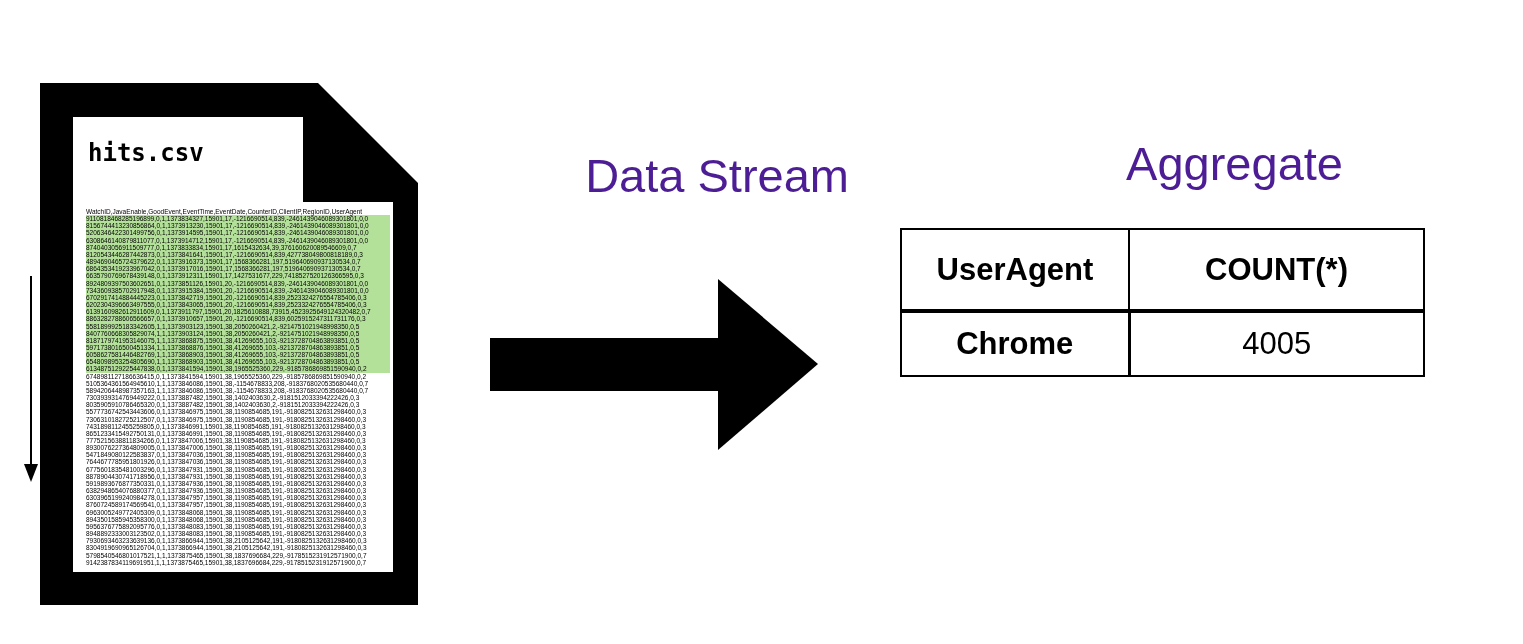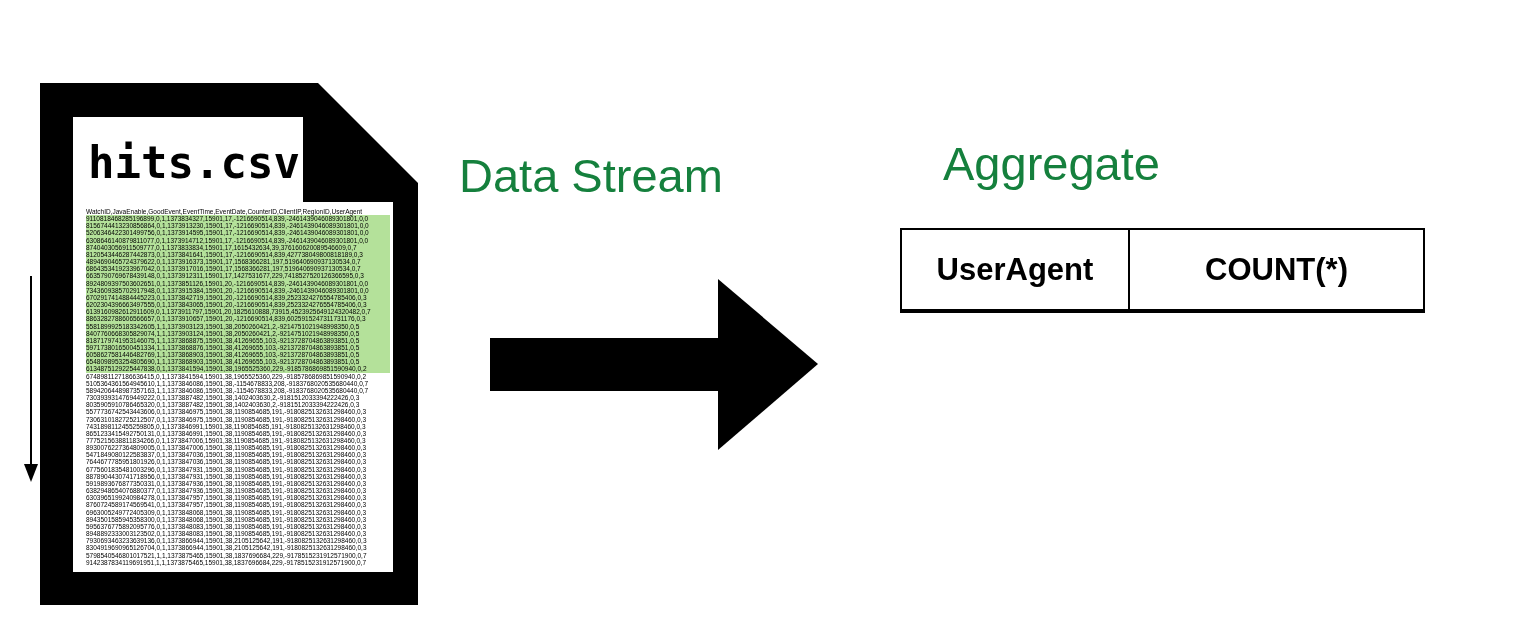--- a/index.html
+++ b/index.html
@@ -8,35 +8,35 @@
     width:1523px; height:644px; position:relative; overflow:hidden;
     font-family:"Liberation Sans", sans-serif; color:#000;
   }
   .abs { position:absolute; }
 
   
   #doc-icon { left:40px; top:83px; }
   #filename {
     left:88px; top:141px;
     font-family:"DejaVu Sans Mono", monospace;
-    font-weight:bold; font-size:44px; line-height:1; color:#000;
+    font-weight:bold; font-size:24px; line-height:1; color:#000;
   }
   #csv-block {
     left:86px; top:208px; width:304px;
     font-size:6.5px; line-height:7.16px; letter-spacing:0;
     white-space:nowrap; color:#000; overflow:visible;
   }
   .csv-line { height:7.16px; }
   .csv-line.hl { background: var(--hl, #b4e19a); }
 
   
   #down-arrow { left:22px; top:276px; }
 
   
-  .big-label { font-size:47px; line-height:1.1; text-align:left; color:#15803d; }
+  .big-label { font-size:47px; line-height:1.1; text-align:right; color:#4c1d95; }
   #label-stream { left:459px; top:150px; width:390px; }
   #label-agg   { left:943px; top:138px; width:400px; }
 
   
   #flow-arrow { left:490px; top:277px; }
 
   
   #agg-table {
     position:absolute; left:900px; top:228px; width:525px;
     border-collapse:collapse; table-layout:fixed; color:#000;
@@ -136,14 +136,18 @@
       <col class="c-first">
       <col class="c-second">
     </colgroup>
   <thead>
     <tr id="agg-head-row">
         <th>UserAgent</th>
         <th>COUNT(*)</th>
       </tr>
   </thead>
   <tbody id="agg-body">
+      <tr>
+        <td>Chrome</td>
+        <td>4005</td>
+      </tr>
     </tbody>
 </table>
 
 </body></html>

